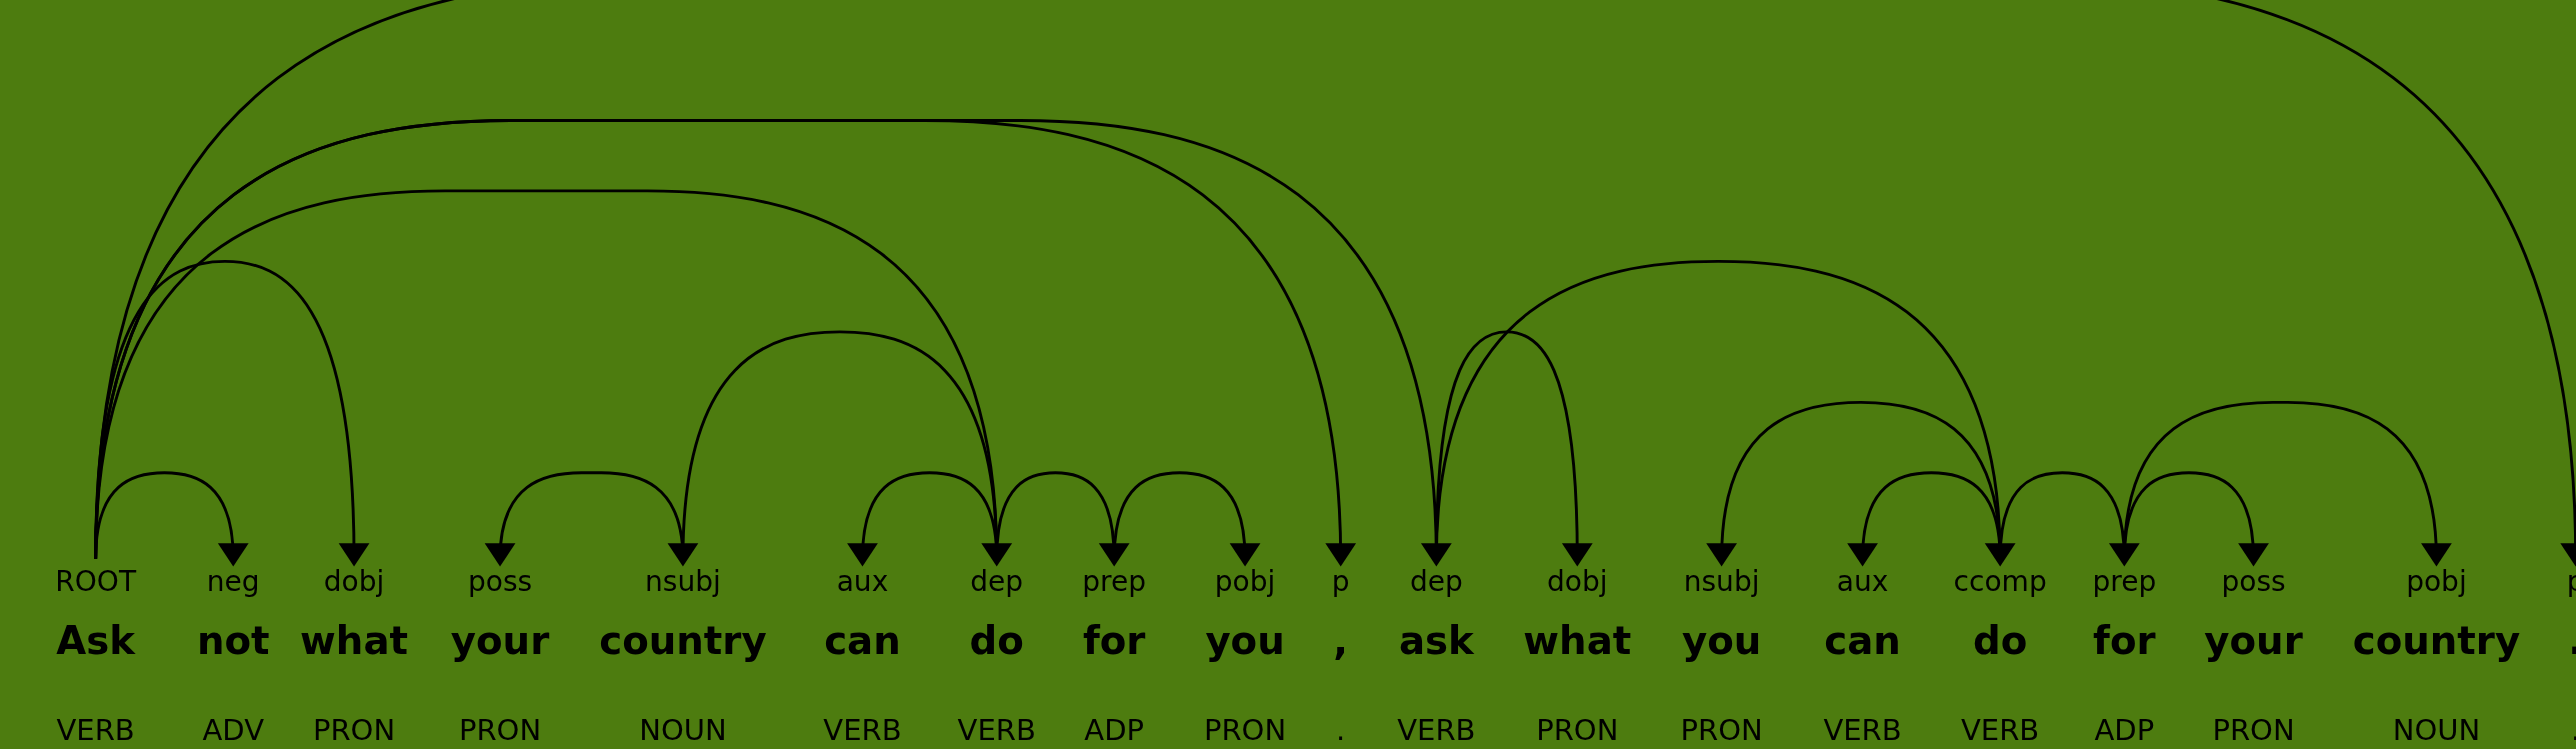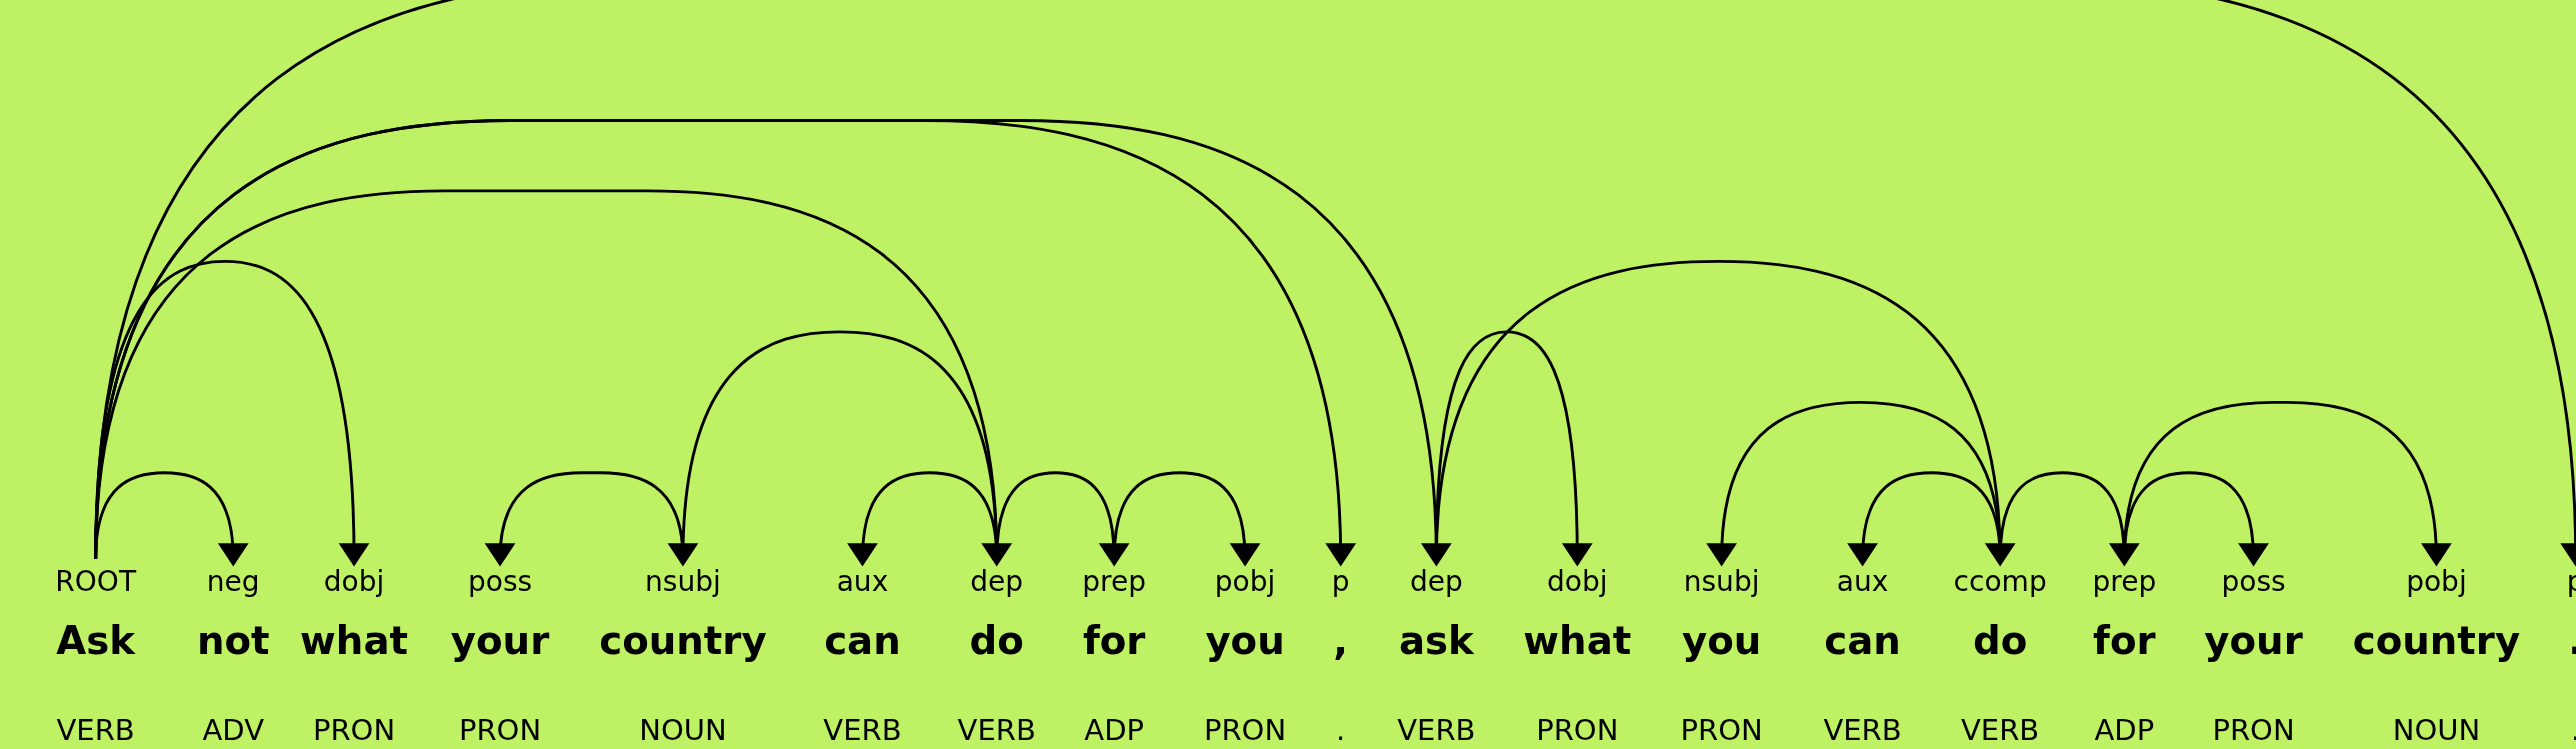--- a/index.html
+++ b/index.html
@@ -7,21 +7,21 @@
     padding: 0;
     background: #ffffff;
   }
   body {
     font-family: "DejaVu Sans", "Liberation Sans", sans-serif;
   }
   #stage {
     position: relative;
     width: 2576px;
     height: 750px;
-    background: #bef264;
+    background: #4d7c0f;
     overflow: hidden;
   }
   #dep-svg {
     position: absolute;
     top: 0;
     left: 0;
     width: 2576px;
     height: 750px;
     display: block;
   }

